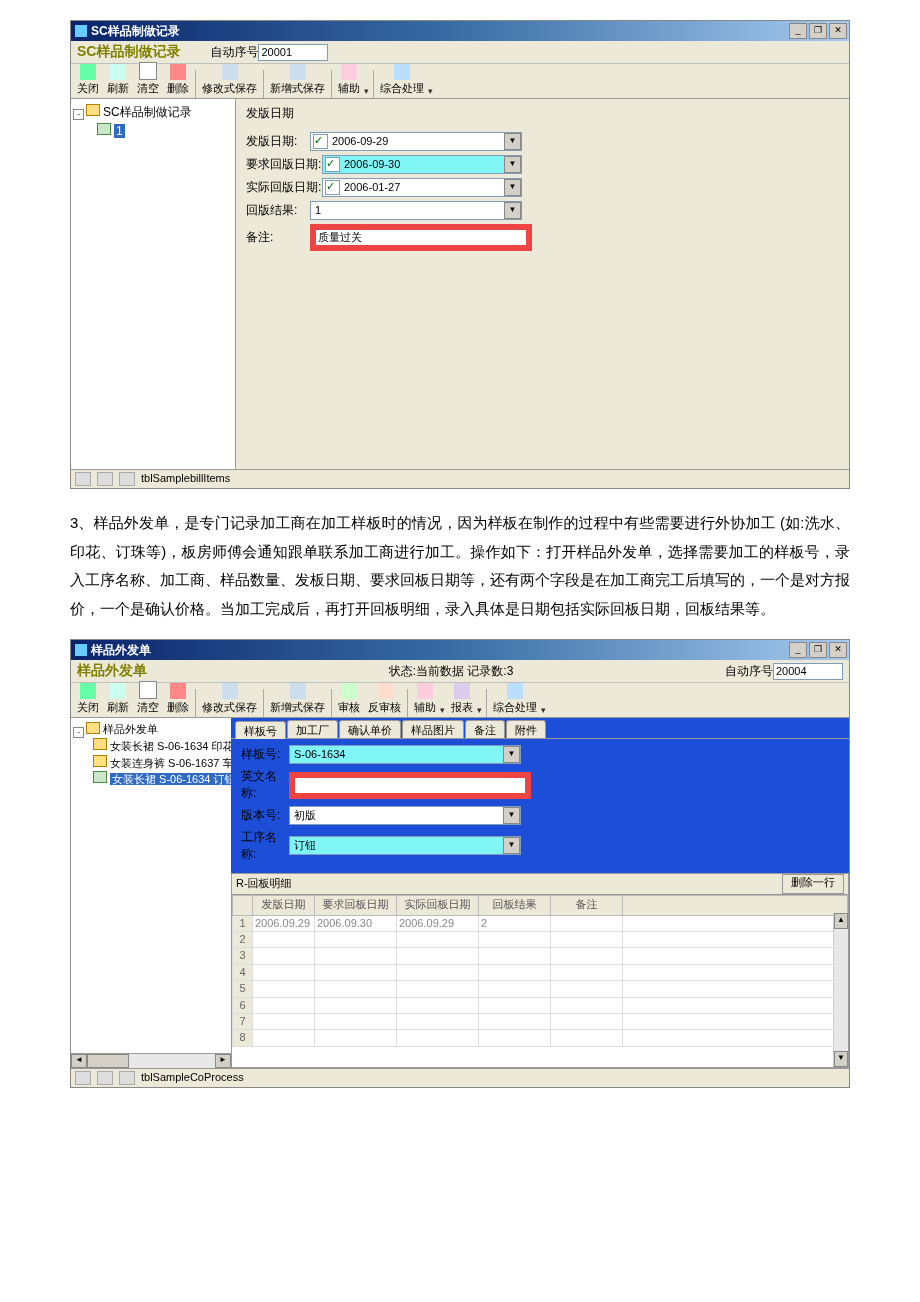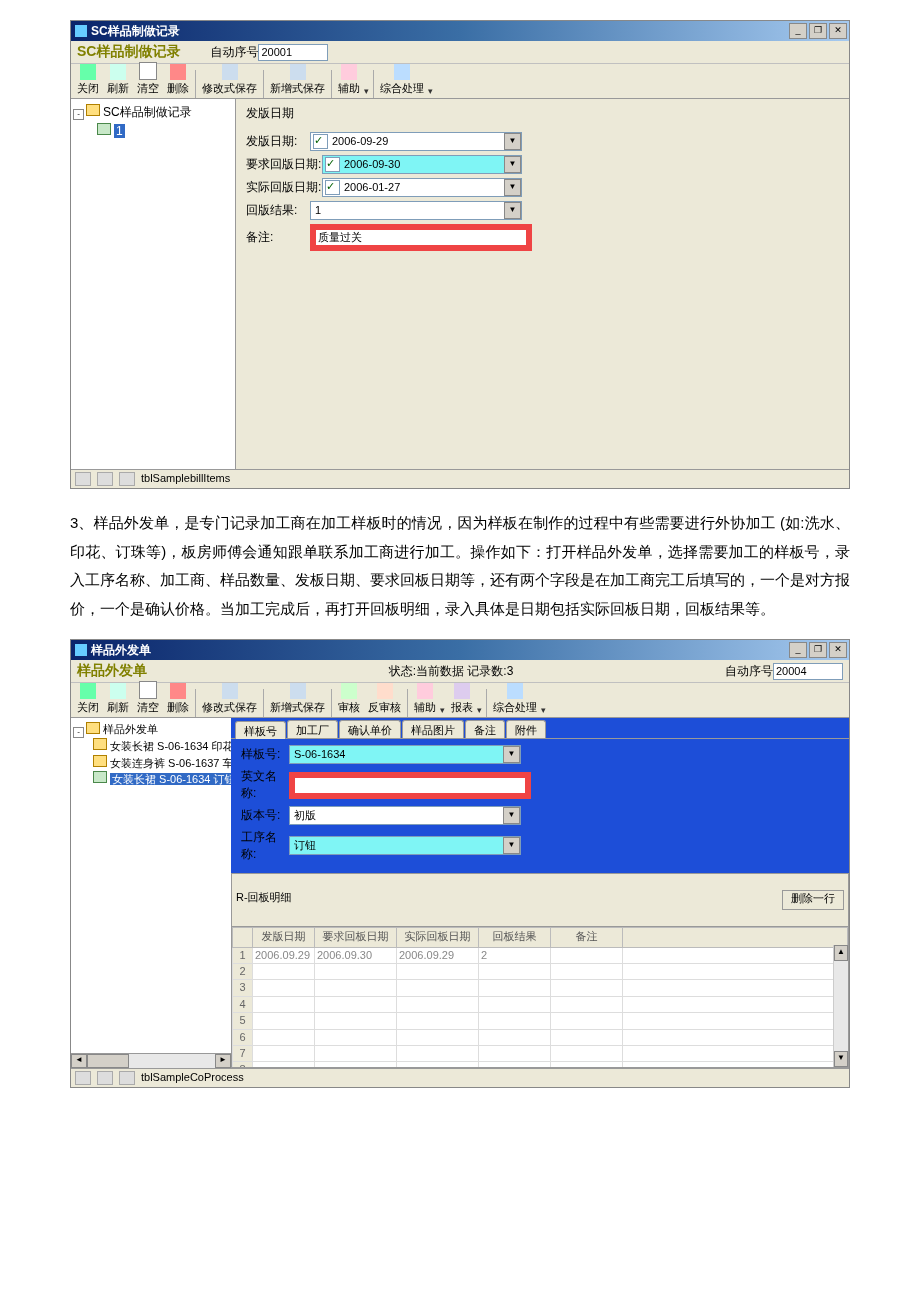--- a/index.html
+++ b/index.html
@@ -52,21 +52,21 @@
 .tree2 .tnode{padding:0}
 .tscroll{display:flex;height:14px;background:#ece9d8;border-top:1px solid #999}
 .tscroll .sar{width:14px;height:12px;background:#d4d0c8;border:1px solid #888;font:8px/10px sans-serif;text-align:center}
 .tscroll .sbar{flex:1;background:#e8e8e8}
 .tscroll .sth{width:40px;height:12px;background:#d4d0c8;border:1px solid #888}
 .right2{flex:1;background:#1d4ed8;display:flex;flex-direction:column}
 .tabs{display:flex;height:20px;padding:2px 4px 0 4px;border-bottom:1px solid #999}
 .tab{padding:2px 8px 0 8px;border:1px solid #999;border-bottom:none;background:#ece9d8;border-radius:3px 3px 0 0;margin-right:1px;font-size:11px}
 .tab.act{background:#ece9d8;position:relative;top:1px}
 .formB{padding:6px 10px}
-.gridhead{display:flex;align-items:flex-start;height:20px;background:#ece9d8;border:1px solid #999;border-bottom:none;padding:16px 4px}
+.gridhead{display:flex;align-items:center;height:20px;background:#ece9d8;border:1px solid #999;border-bottom:none;padding:0 4px}
 .ghlab{font-size:11px}
 .ghsp{flex:1}
 .delbtn{width:60px;height:18px;background:#ece9d8;border:1px solid #999;font-size:11px;text-align:center}
 .grid{border:1px solid #999;background:#fff;height:190px;overflow:hidden;position:relative}
 .gtbl{border-collapse:collapse;width:100%;font-size:11px;table-layout:fixed}
 .gtbl th{background:#ece9d8;border:1px solid #bbb;height:17px;font-weight:normal;color:#555}
 .gtbl td{border:1px solid #ddd;height:15px;padding:0 2px;color:#888}
 .gtbl .rnum{width:18px;background:#ece9d8;text-align:center;color:#666}
 .gvs{position:absolute;right:0;top:18px;bottom:0;width:14px;background:#e8e8e8;border-left:1px solid #ccc}
 .gvs .up,.gvs .dn{height:14px;background:#d4d0c8;border:1px solid #888;font:8px/12px sans-serif;text-align:center}

